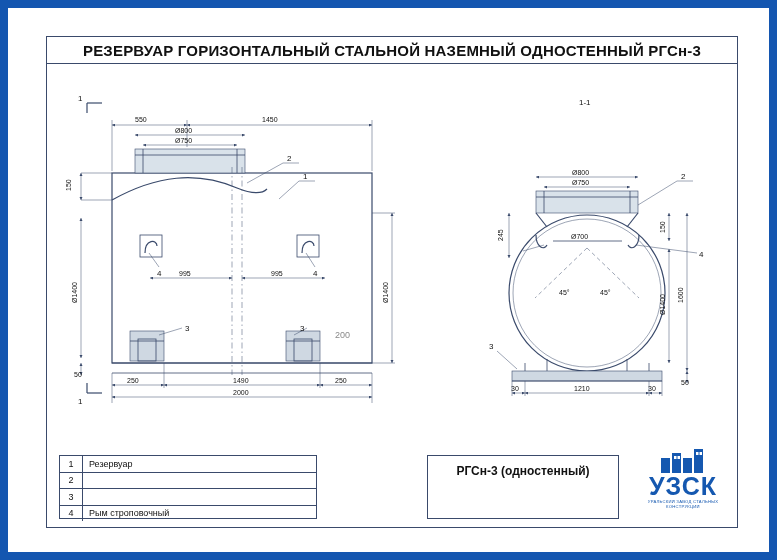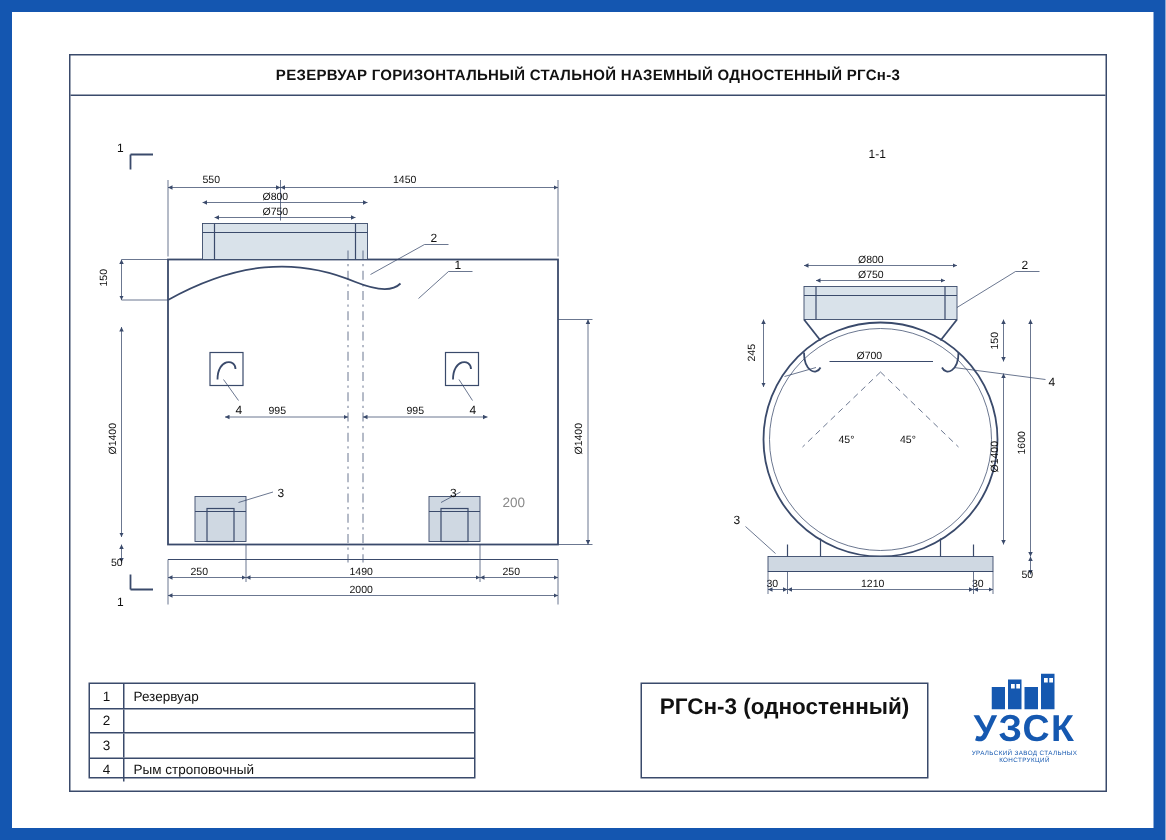--- a/index.html
+++ b/index.html
@@ -17,21 +17,21 @@
     position:absolute;left:38px;top:28px;width:690px;height:490px;
     border:1px solid #3a4a6b;
     background:#ffffff;
   }
   .title-bar{
     position:absolute;left:0;top:0;width:100%;height:26px;
     border-bottom:1px solid #3a4a6b;
     display:flex;align-items:center;justify-content:center;
   }
   .title-bar span{
-    font-size:10px;font-weight:bold;color:#111;letter-spacing:.2px;
+    font-size:15px;font-weight:bold;color:#111;letter-spacing:.2px;
   }
   
   #draw{
     position:absolute;left:0;top:26px;width:690px;height:385px;
   }
   svg{display:block;}
   
   .spec{
     position:absolute;left:12px;top:418px;width:256px;height:62px;
     border:1px solid #3a4a6b;
@@ -43,21 +43,21 @@
   .spec .row:last-child{border-bottom:none;}
   .spec .num{
     width:22px;border-right:1px solid #3a4a6b;
     display:flex;align-items:center;justify-content:center;
   }
   .spec .txt{
     flex:1;display:flex;align-items:center;padding-left:6px;
   }
   .stamp{
     position:absolute;left:380px;top:418px;width:190px;height:62px;
-    border:1px solid #3a4a6b;font-size:15px;color:#111;
+    border:1px solid #3a4a6b;font-size:12px;color:#111;
   }
   .stamp .row{
     height:30.5px;display:flex;align-items:center;justify-content:center;
     border-bottom:1px solid #3a4a6b;
   }
   .stamp .row:last-child{border-bottom:none;}
   .stamp .row.b{font-weight:bold;}
   
   .logo{
     position:absolute;left:588px;top:412px;width:96px;height:68px;

